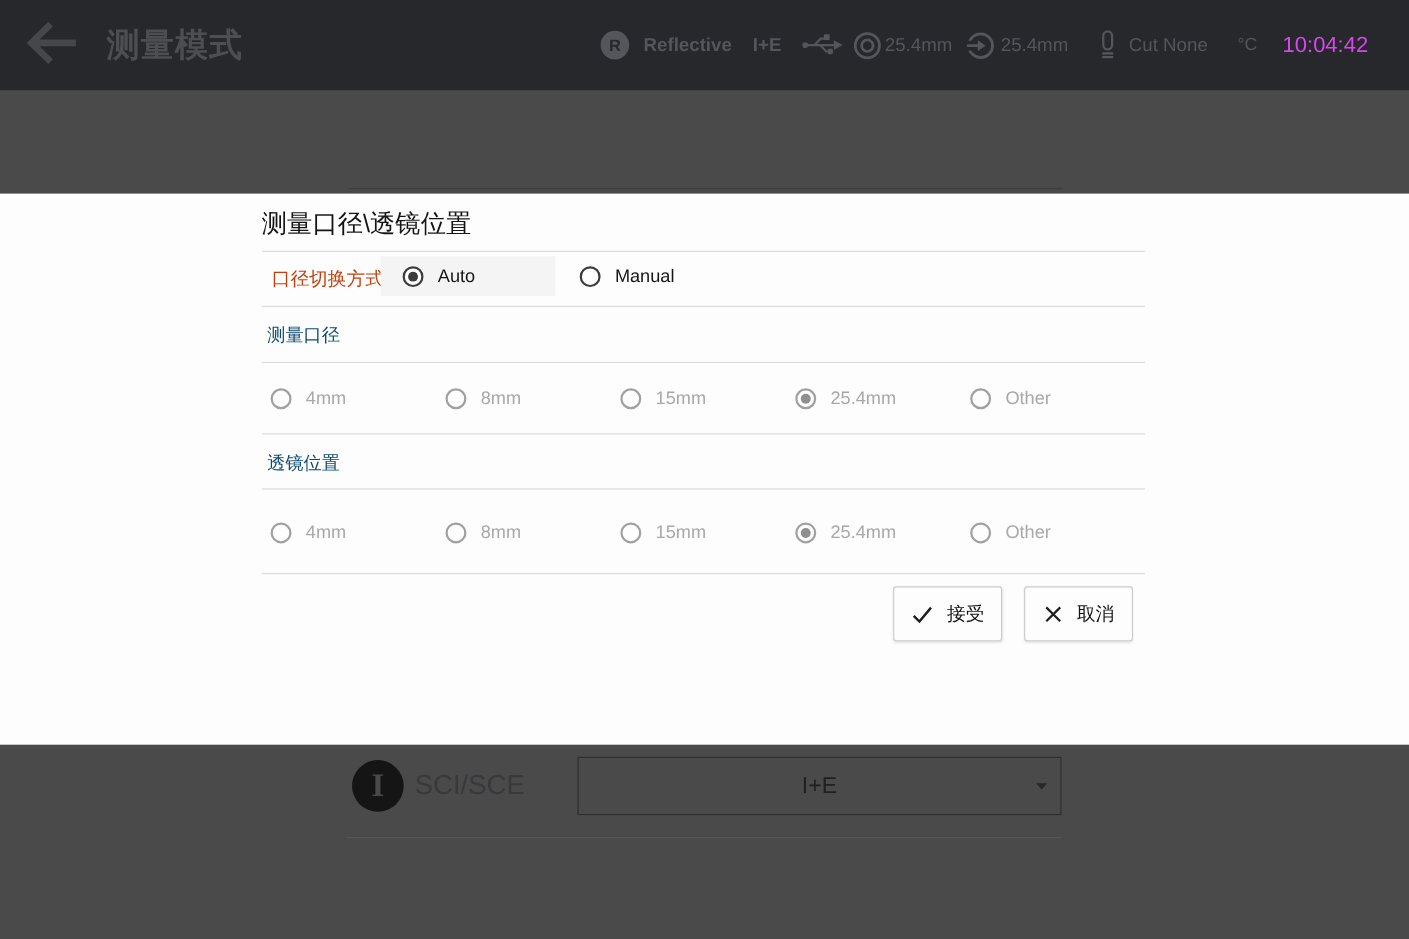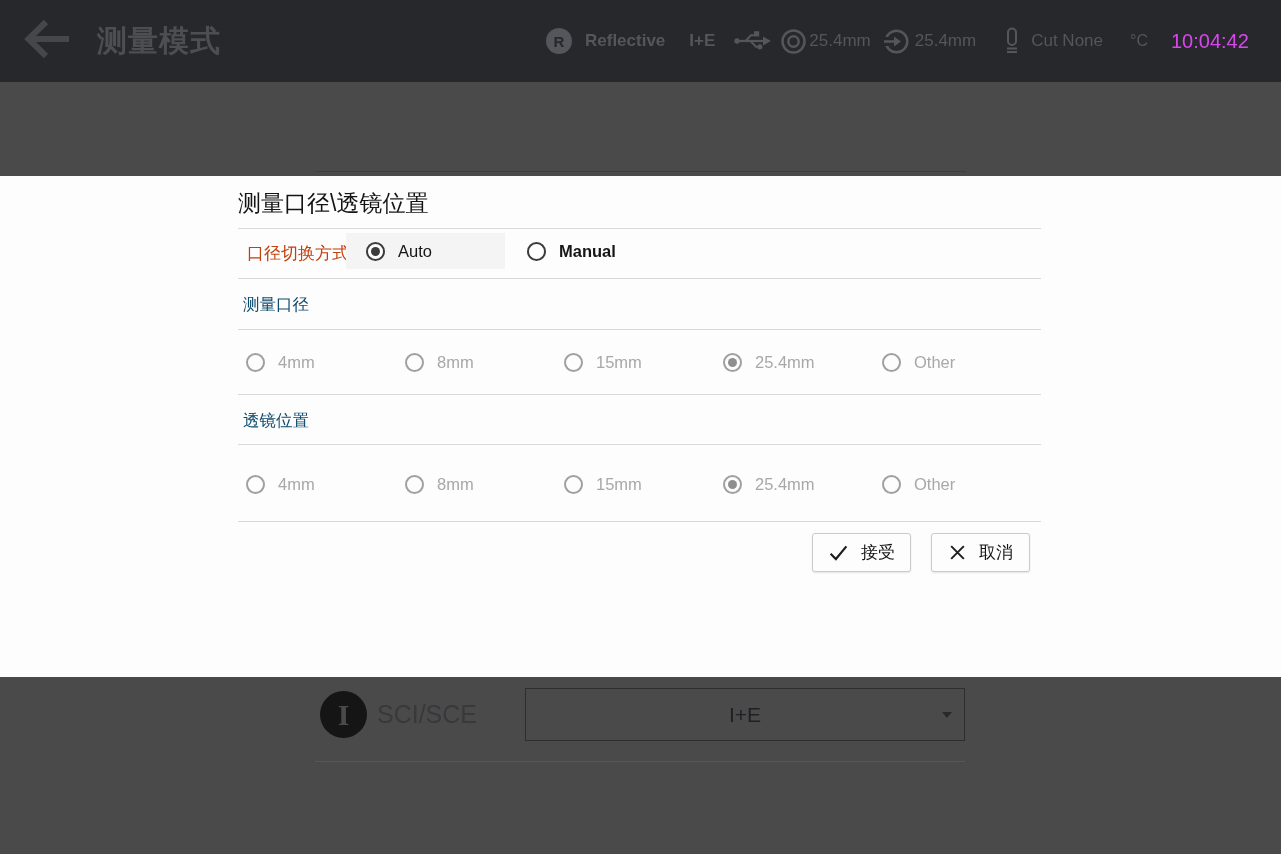--- a/index.html
+++ b/index.html
@@ -41,39 +41,39 @@
   
   .dialog { position:absolute; left:0; top:176px; width:1281px; height:501px; background:#fdfdfd;padding-left:36px; }
   .dlg-inner { position:absolute; left:238px; top:0; width:803px; height:501px; }
   .dlg-title { position:absolute; left:0; top:12px; font-size:23px; color:#141414; }
   .hr { position:absolute; left:0; width:803px; height:1px; background:#d9d9d9; }
   .hr1{top:52px} .hr2{top:102px} .hr3{top:153px} .hr4{top:218px} .hr5{top:268px} .hr6{top:345px}
 
   .switch-label { position:absolute; left:9px; top:66px; font-size:17px; color:#c2410c; }
   .auto-box { position:absolute; left:108px; top:57px; width:159px; height:36px; background:#f4f4f4;
               display:flex; align-items:center; padding-left:20px; }
-  .manual-box { position:absolute; left:289px; top:57px; height:36px; display:flex; align-items:center;font-weight:bold; }
+  .manual-box { position:absolute; left:289px; top:57px; height:36px; display:flex; align-items:center; }
 
   .radio { width:19px; height:19px; border-radius:50%; border:2px solid #3c3c3c; flex:0 0 auto;
            display:inline-flex; align-items:center; justify-content:center; background:#fff; }
   .radio.sel::after { content:""; width:9px; height:9px; border-radius:50%; background:#3c3c3c; }
   .radio-label { margin-left:13px; font-size:16.5px; color:#161616; }
 
   .sec-label { position:absolute; left:5px; font-size:16.5px; color:#0c4a6e; }
   .sec1 { top:118px; } .sec2 { top:234px; }
 
   .opt-row { position:absolute; left:8px; width:795px; height:37px; display:flex; }
   .row1 { top:168px; } .row2 { top:290px; }
   .opt { width:160px; display:flex; align-items:center; }
   .disabled .radio { border-color:#a0a0a0; background:transparent; }
   .disabled .radio.sel::after { background:#8f8f8f; }
   .disabled .radio-label { color:#a8a8a8; }
 
   .btn-row { position:absolute; right:11px; top:357px; display:flex; gap:20px; }
-  .btn { width:99px; height:39px; background:#fdfdfd; border:1px solid #cbcbcb; border-radius:3px;
+  .btn { width:99px; height:50px; background:#fdfdfd; border:1px solid #cbcbcb; border-radius:3px;
          display:flex; align-items:center; justify-content:center; gap:12px;
          font-size:17px; color:#141414; box-shadow:0 1px 2px rgba(0,0,0,0.10); cursor:pointer; }
   .btn svg { display:block; }
 </style>
 </head>
 <body>
 
 <div class="screen">
 
   <div class="topbar">
@@ -81,21 +81,21 @@
       <span>
         <svg width="52" height="46" viewBox="0 0 52 46">
           <path d="M48 23 H9 M25 6 L7.5 23 L25 40" stroke="#45474b" stroke-width="6" fill="none"></path>
         </svg>
       </span>
     </div>
     <div class="page-title">测量模式</div>
 
     <div class="status">
       <span class="r-badge">R</span>
-      <span class="s-bold" style="margin-right:24px">Reflective</span>
+      <span class="s-bold" style="margin-right:19px">Reflective</span>
       <span class="s-bold" style="margin-right:19px">I+E</span>
       <span style="margin-right:9px">
         <svg width="37" height="24" viewBox="0 0 37 24">
           <circle cx="3" cy="12" r="2.7" fill="#54565b"></circle>
           <path d="M5 12 H30" stroke="#54565b" stroke-width="2.2" fill="none"></path>
           <polygon points="29,7.5 37,12 29,16.5" fill="#54565b"></polygon>
           <path d="M11.5 12 L17 6.2 H21" stroke="#54565b" stroke-width="2" fill="none"></path>
           <rect x="20" y="2.2" width="5.2" height="5.2" fill="#54565b"></rect>
           <path d="M16.5 12 L22 17.8 H23.5" stroke="#54565b" stroke-width="2" fill="none"></path>
           <circle cx="25.8" cy="17.8" r="2.6" fill="#54565b"></circle>

